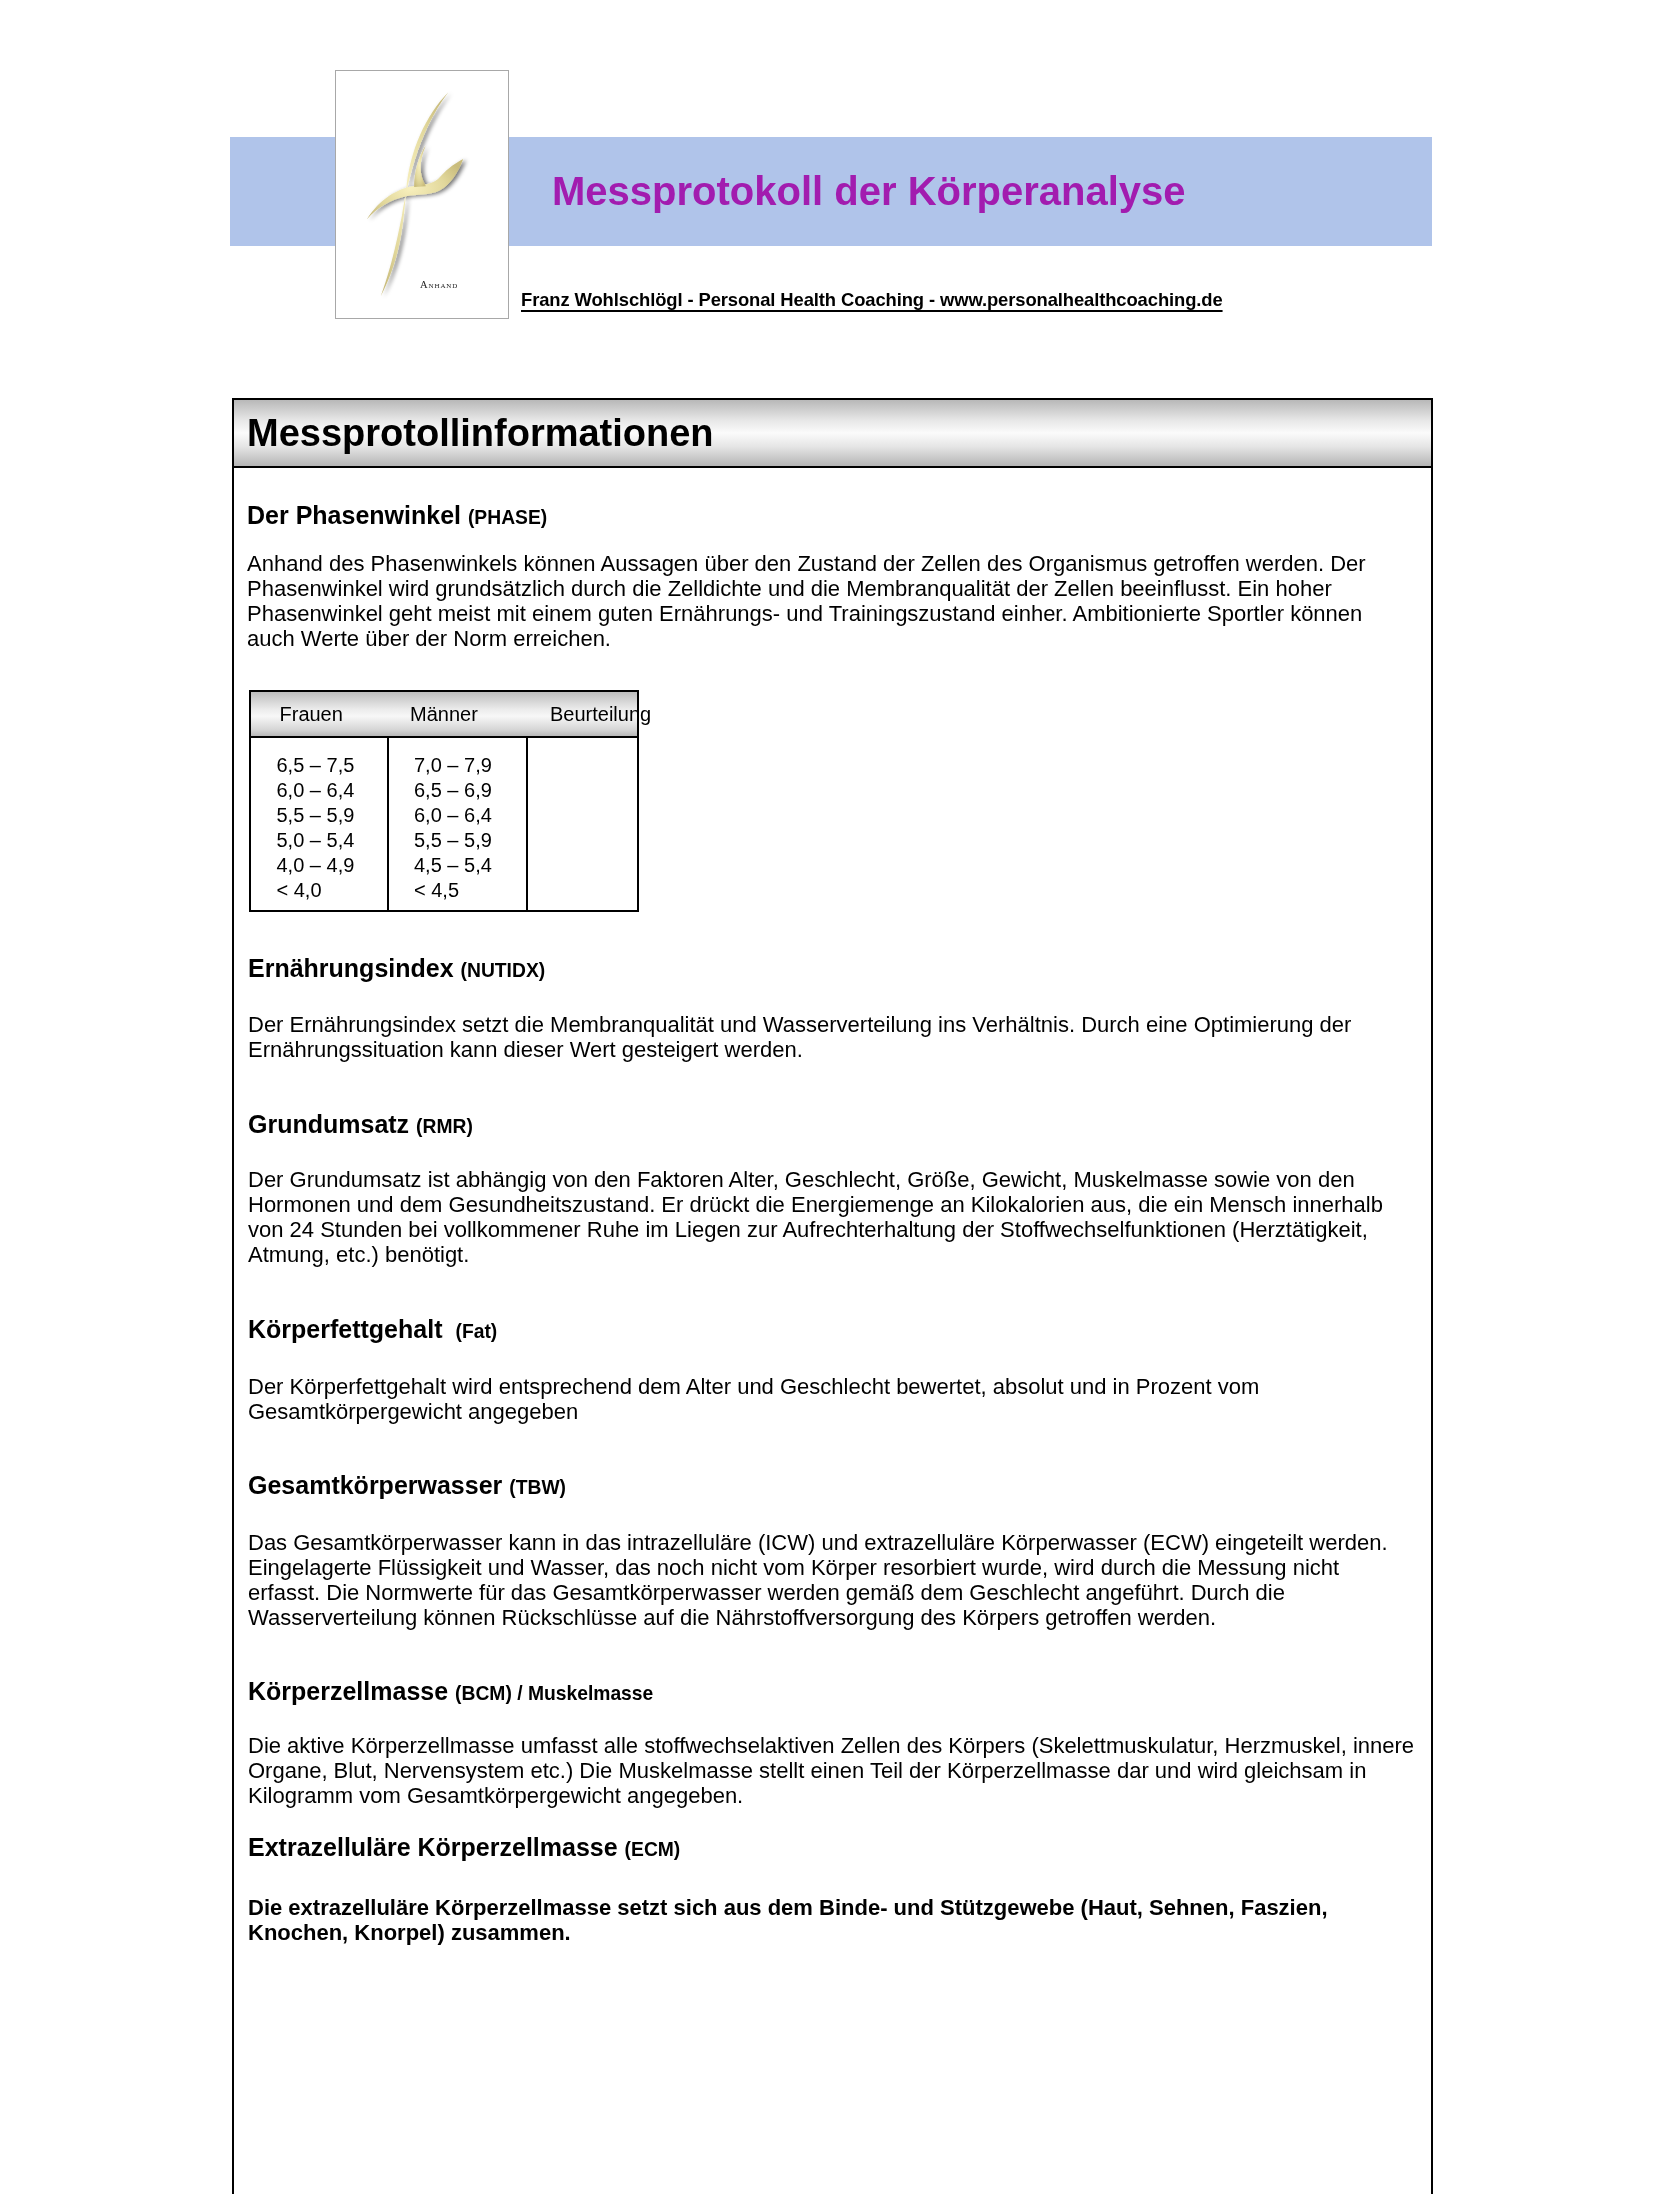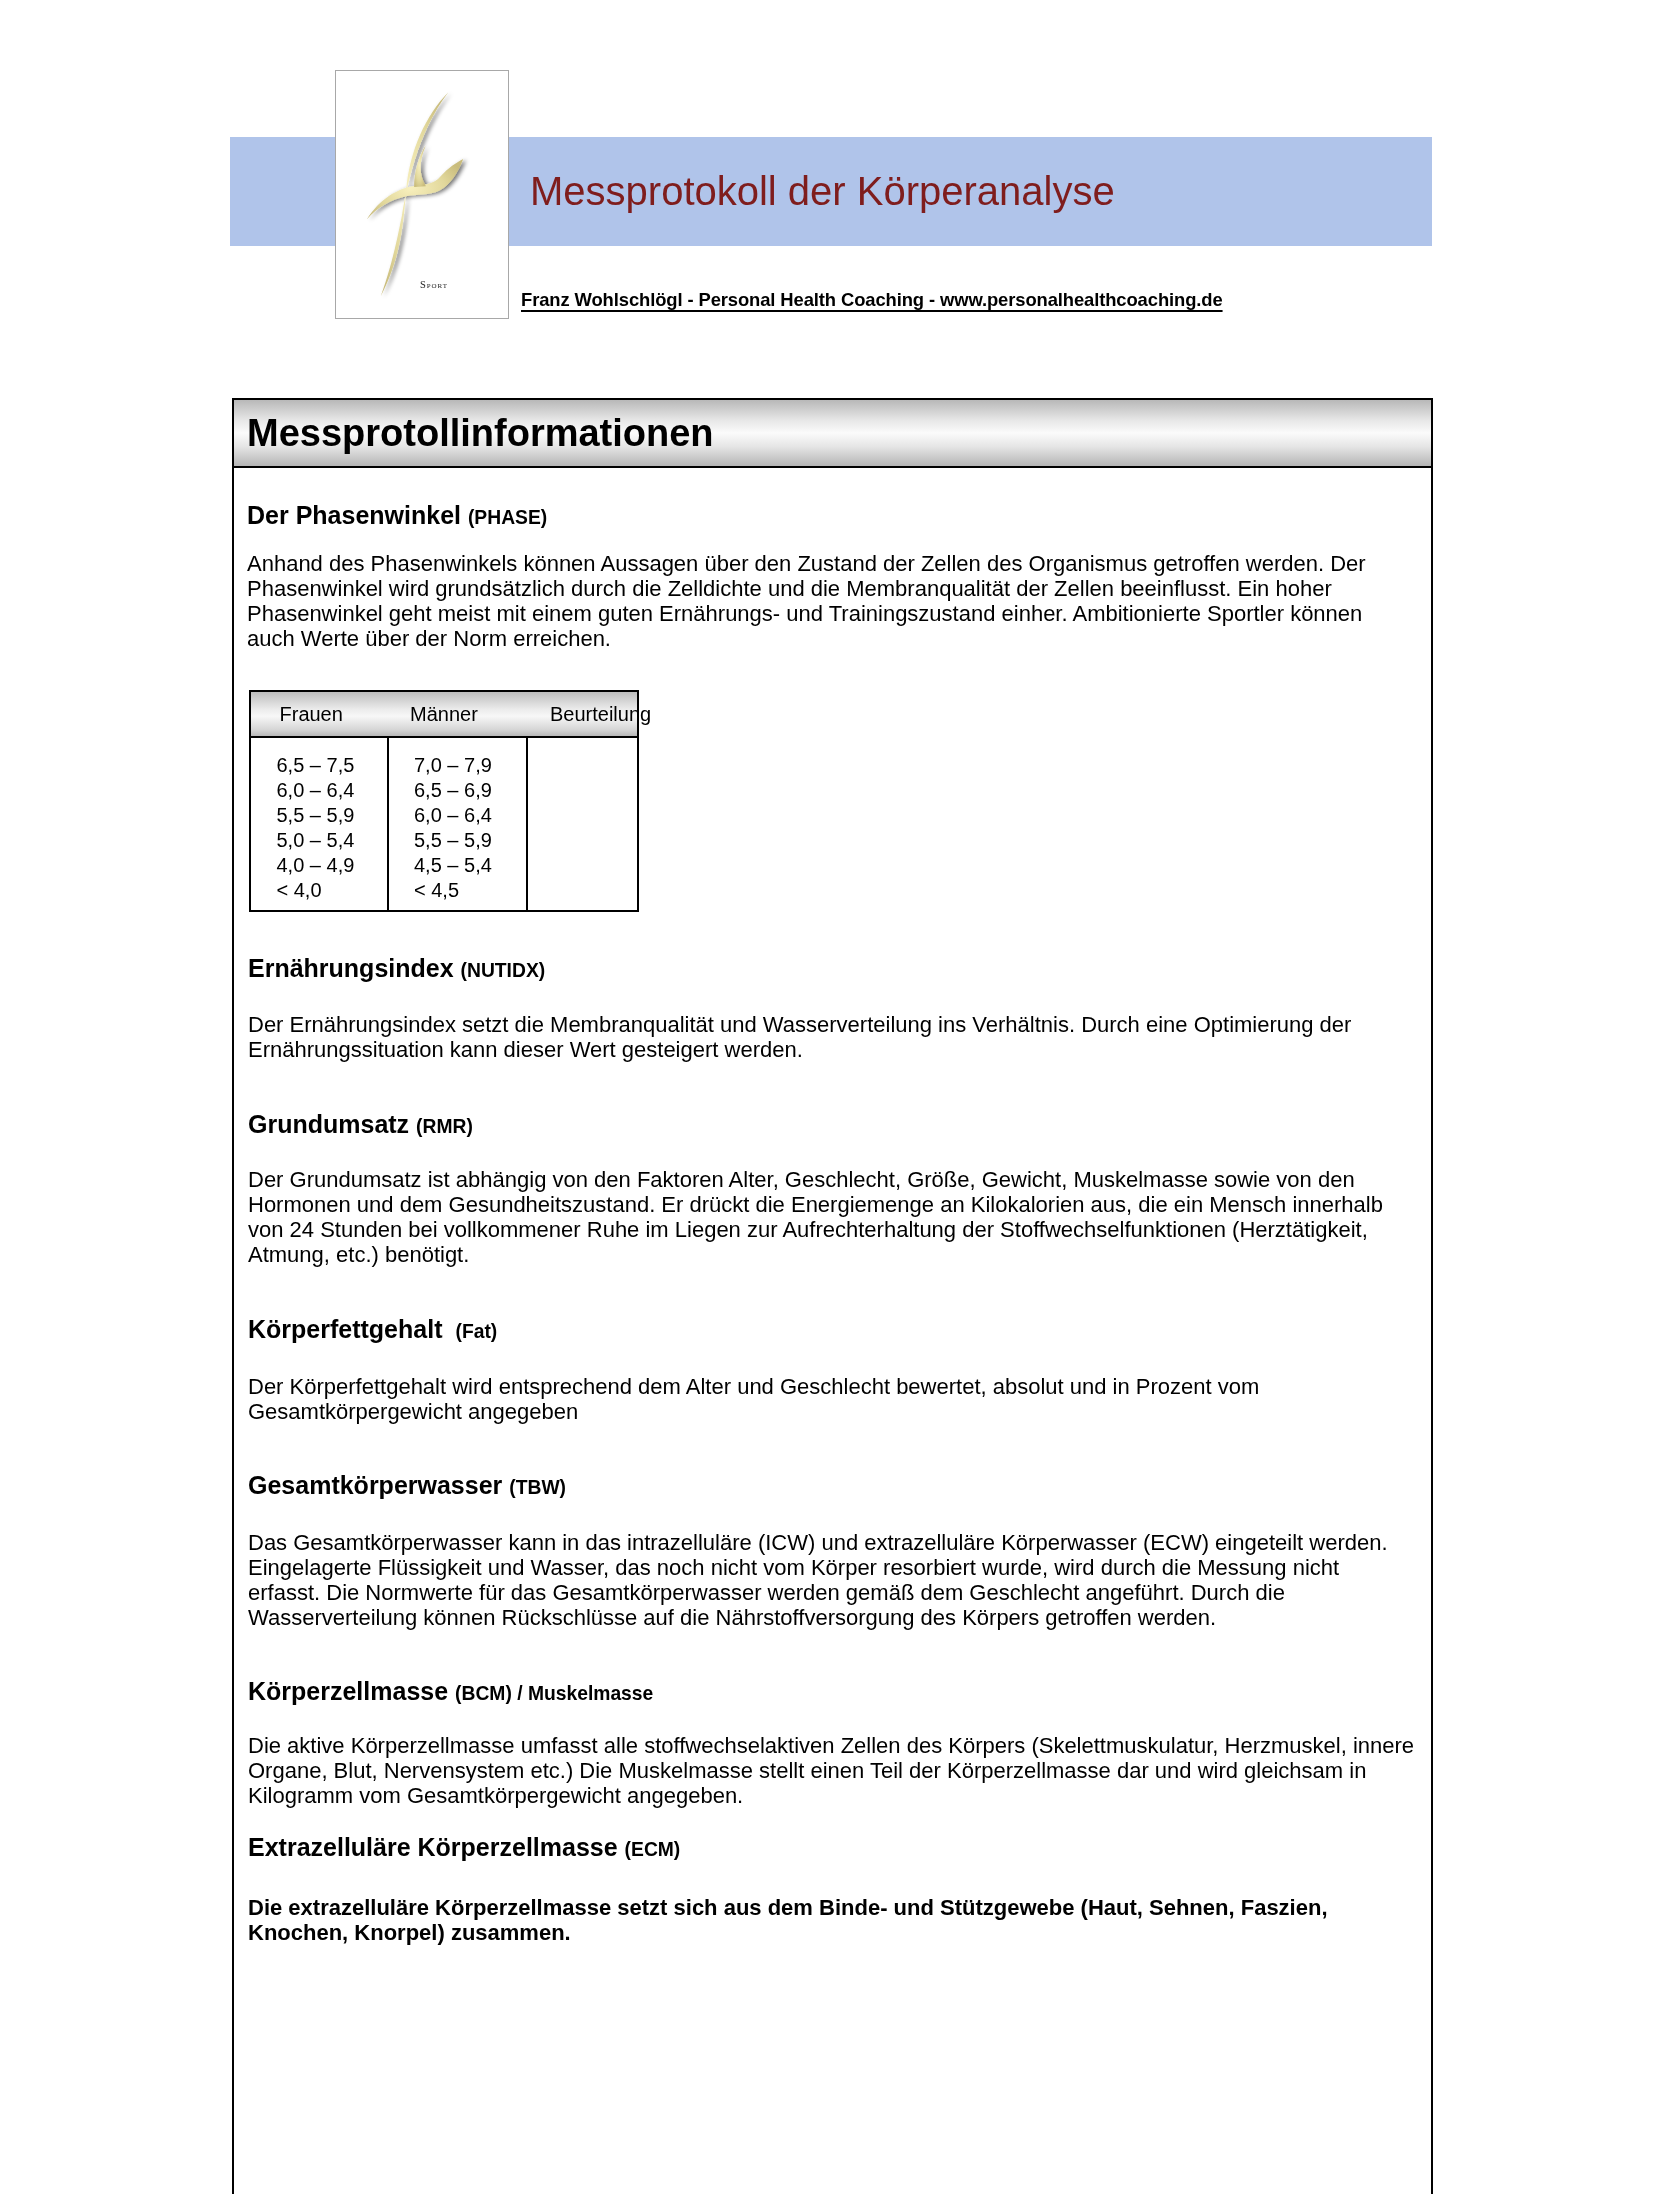--- a/index.html
+++ b/index.html
@@ -7,22 +7,22 @@
          font-family:"Liberation Sans", sans-serif; color:#000; }
   .abs { position:absolute; }
 
   
   .band { left:230px; top:137px; width:1202px; height:109px; background:#B0C4EA; }
   .logo-box { left:335px; top:70px; width:172px; height:247px; background:#fff;
               border:1.8px solid #A8A8A8; }
   .logo-svg { position:absolute; left:0; top:0; width:172px; height:247px; }
   .sport { position:absolute; left:84px; top:208px; font-family:"Liberation Serif", serif;
            font-size:10.5px; letter-spacing:0.9px; color:#222; font-variant:small-caps; }
-  .title { left:530px; top:167px; font-size:40px; color:#7f1d1d; white-space:nowrap;
-           line-height:48px; }
+  .title { left:552px; top:167px; font-size:40px; color:#a21caf; white-space:nowrap;
+           line-height:48px;font-weight:bold; }
   .subtitle { left:521px; top:288px; font-size:18.4px; font-weight:bold; text-decoration:underline;
               text-decoration-thickness:2.2px; text-underline-offset:3.5px; white-space:nowrap;
               line-height:24.6px; letter-spacing:-0.1px; }
 
   
   .main-box { left:232px; top:398px; width:1197px; height:1805px; border:2.6px solid #000;
               border-bottom-width:4.4px; background:#fff; }
   .main-header { position:absolute; left:0; top:0; width:100%; height:66px;
                  border-bottom:2.6px solid #000;
                  background:linear-gradient(to bottom,#b8b8b8 0%,#e6e6e6 30%,#fbfbfb 50%,#e6e6e6 70%,#b5b5b5 100%); }
@@ -76,21 +76,21 @@
                C128,440 140,380 150,330 C160,270 185,140 256,48 Z" fill="url(#gold)"></path>
 
       <path d="M70,338 C100,290 140,268 175,262 C200,258 225,258 238,240
                C258,218 272,210 290,200
                C278,230 262,258 236,272 C212,284 185,280 160,285
                C125,292 95,310 70,338 Z" fill="url(#gold)"></path>
 
       <path d="M204,170 C190,205 188,235 205,262 L178,264 C178,230 188,195 204,170 Z" fill="url(#gold)"></path>
     </g>
   </svg>
-  <div class="sport">Sport</div>
+  <div class="sport">Anhand</div>
 </div>
 
 <div class="abs title">Messprotokoll der Körperanalyse</div>
 <div class="abs subtitle">Franz Wohlschlögl - Personal Health Coaching - www.personalhealthcoaching.de</div>
 
 <div class="abs main-box">
   <div class="main-header">
     <div class="main-title">Messprotollinformationen</div>
   </div>
 

